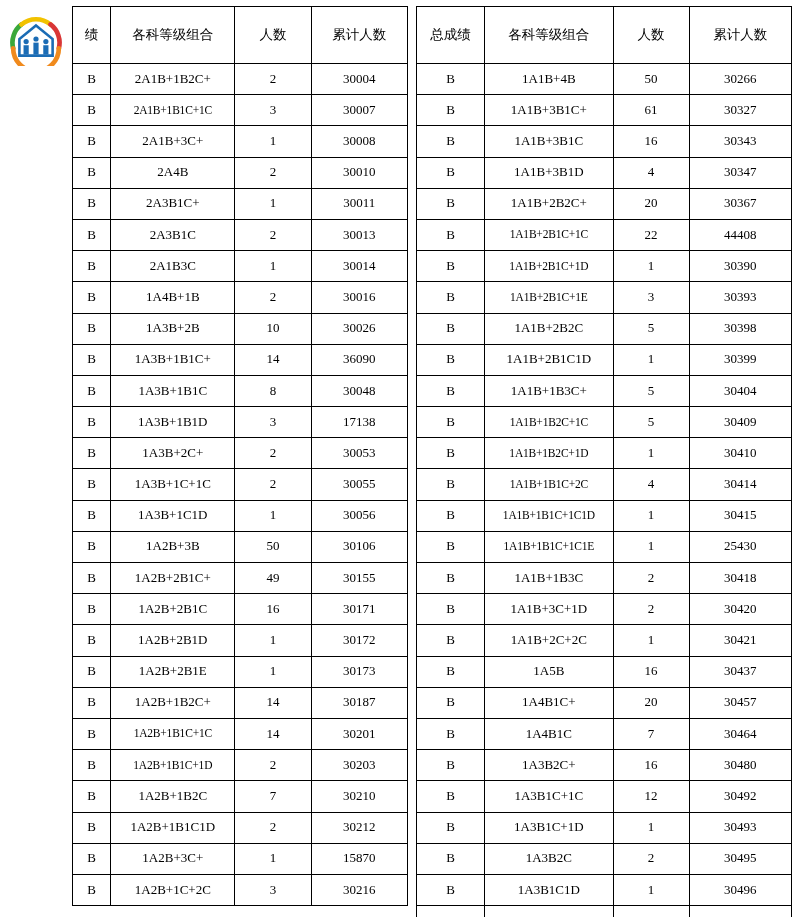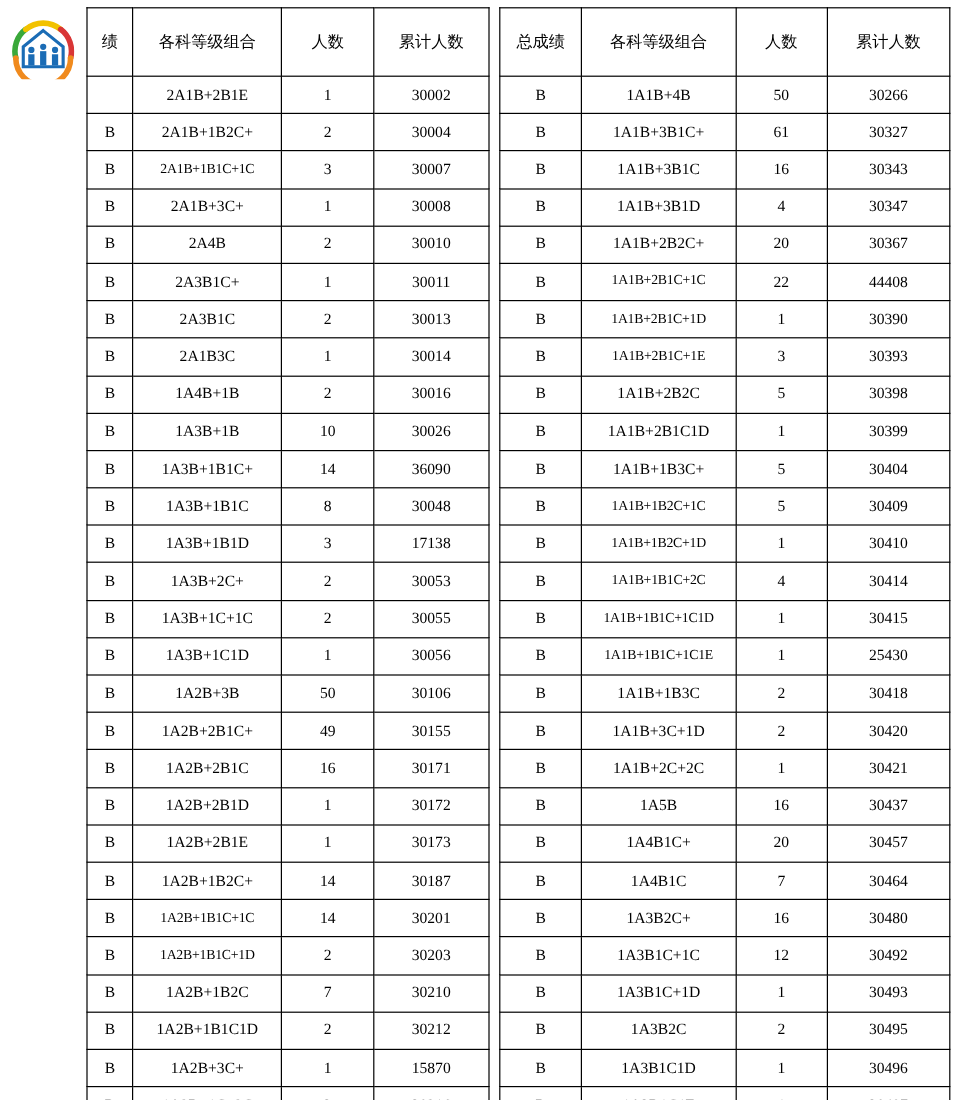--- a/index.html
+++ b/index.html
@@ -113,26 +113,20 @@
       <thead>
         <tr>
           <th class="hdr">绩</th>
           <th class="hdr">各科等级组合</th>
           <th class="hdr">人数</th>
           <th class="hdr">累计人数</th>
         </tr>
       </thead>
       <tbody>
           <tr>
-            <td></td>
-            <td class="combo">2A1B+2B1E</td>
-            <td>1</td>
-            <td>30002</td>
-          </tr>
-          <tr>
             <td>B</td>
             <td class="combo">2A1B+1B2C+</td>
             <td>2</td>
             <td>30004</td>
           </tr>
           <tr>
             <td>B</td>
             <td class="combo small">2A1B+1B1C+1C</td>
             <td>3</td>
             <td>30007</td>
@@ -168,21 +162,21 @@
             <td>30014</td>
           </tr>
           <tr>
             <td>B</td>
             <td class="combo">1A4B+1B</td>
             <td>2</td>
             <td>30016</td>
           </tr>
           <tr>
             <td>B</td>
-            <td class="combo">1A3B+1B</td>
+            <td class="combo">1A3B+2B</td>
             <td>10</td>
             <td>30026</td>
           </tr>
           <tr>
             <td>B</td>
             <td class="combo">1A3B+1B1C+</td>
             <td>14</td>
             <td>36090</td>
           </tr>
           <tr>

